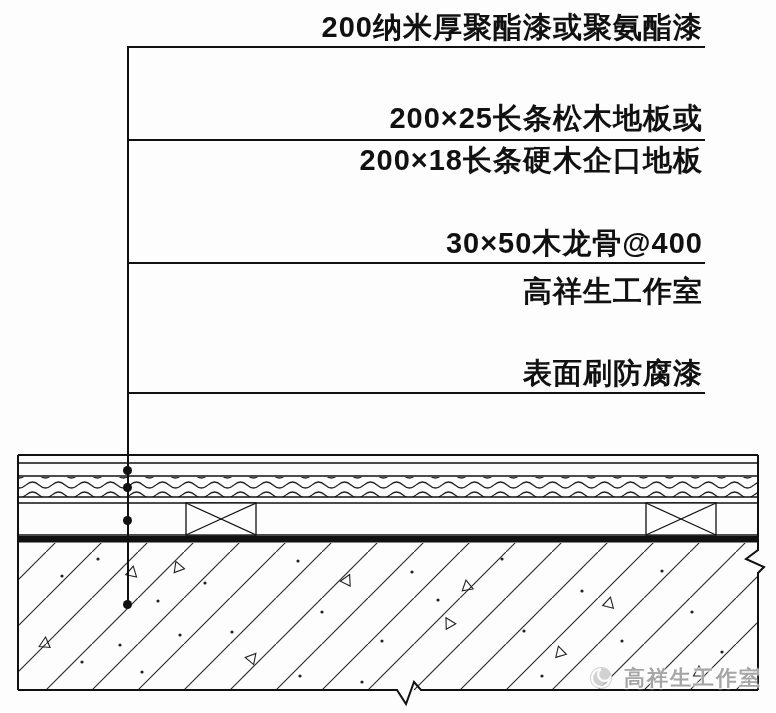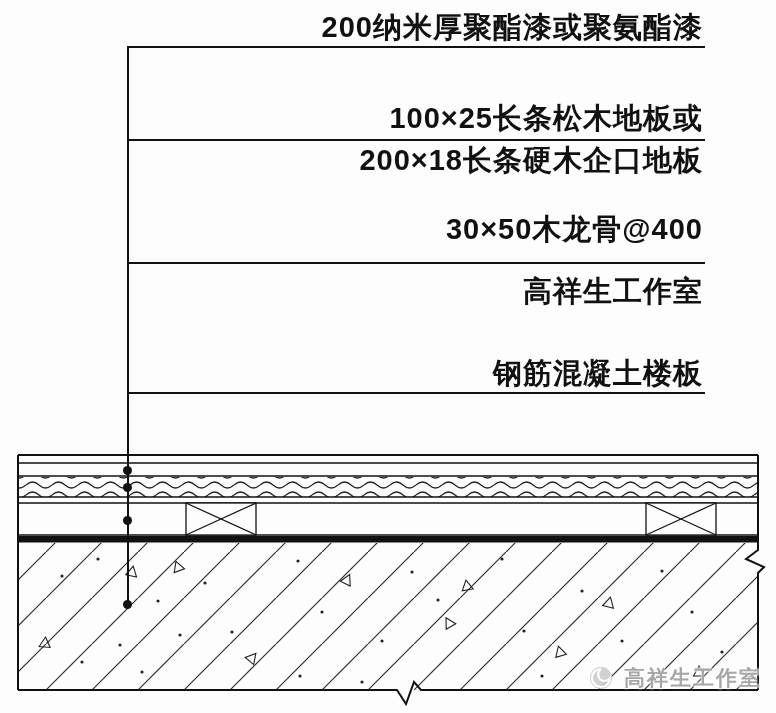--- a/index.html
+++ b/index.html
@@ -113,37 +113,37 @@
     <polyline points="758,455 758,550 746,559 764,567 758,573 758,690" fill="none" stroke="#111" stroke-width="2"></polyline>
     <polyline points="18,690 397,690 406,704 414,682 421,690 758,690" fill="none" stroke="#111" stroke-width="2"></polyline>
   </svg>
 
   <div class="ann" style="top:10px">
     <div class="ann-text">200纳米厚聚酯漆或聚氨酯漆</div>
   </div>
   <div class="underline" style="top:46px"></div>
 
   <div class="ann" style="top:101px">
-    <div class="ann-text">100×25长条松木地板或</div>
+    <div class="ann-text">200×25长条松木地板或</div>
   </div>
   <div class="underline" style="top:139px"></div>
   <div class="ann" style="top:143px">
     <div class="ann-text">200×18长条硬木企口地板</div>
   </div>
 
-  <div class="ann" style="top:212px">
+  <div class="ann" style="top:226px">
     <div class="ann-text">30×50木龙骨@400</div>
   </div>
   <div class="underline" style="top:262px"></div>
   <div class="ann" style="top:274px">
     <div class="ann-text">高祥生工作室</div>
   </div>
 
   <div class="ann" style="top:356px">
-    <div class="ann-text">钢筋混凝土楼板</div>
+    <div class="ann-text">表面刷防腐漆</div>
   </div>
   <div class="underline" style="top:392px"></div>
 
   <div class="leader-v"></div>
   <div class="dot" style="top:466px"></div>
   <div class="dot" style="top:483px"></div>
   <div class="dot" style="top:516px"></div>
   <div class="dot" style="top:600px"></div>
 
   <div class="watermark">

